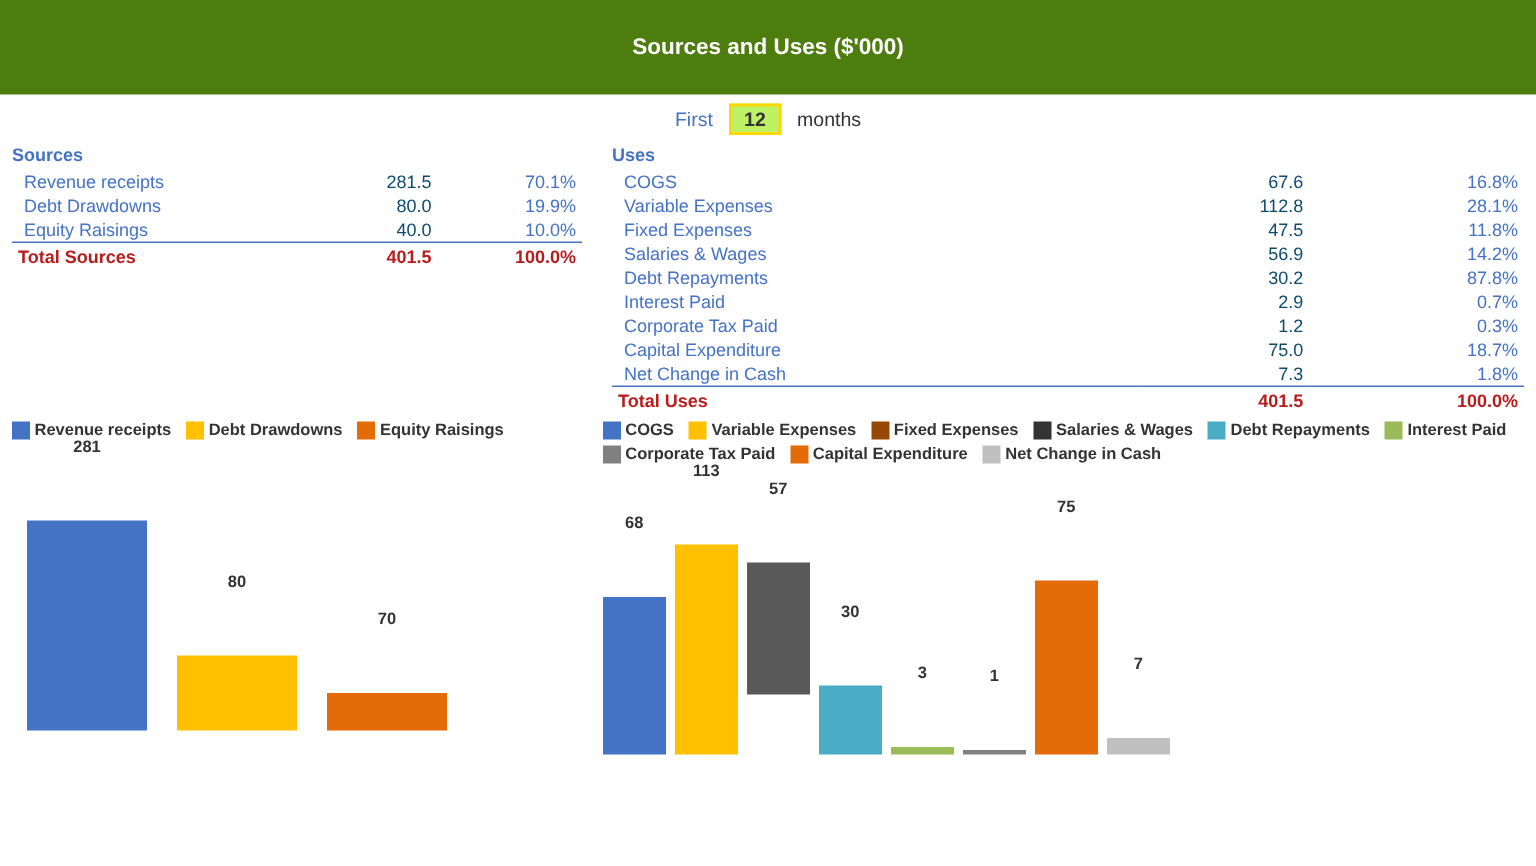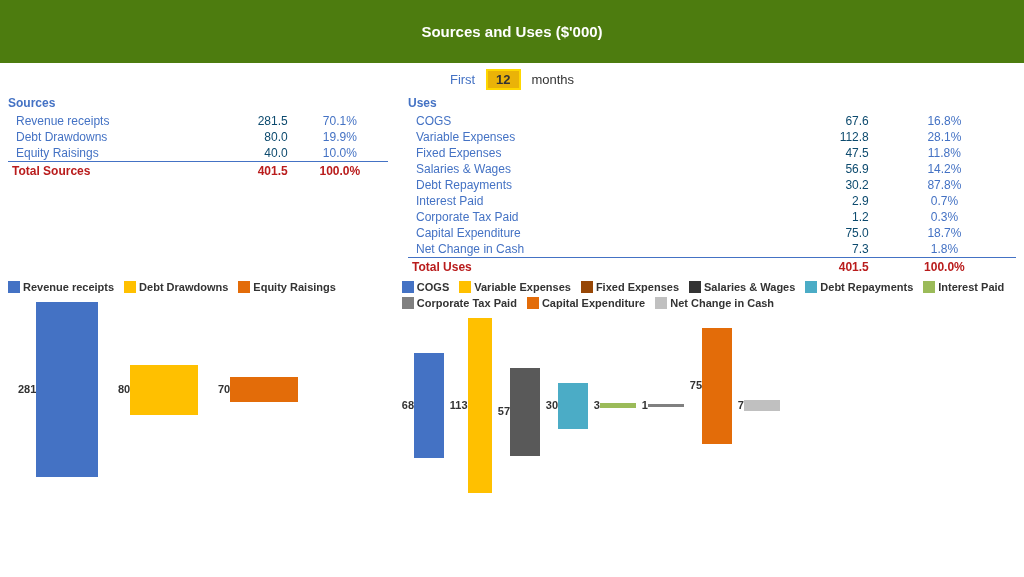--- a/index.html
+++ b/index.html
@@ -17,21 +17,21 @@
     .months-row {
       text-align: center;
       padding: 6px 0 4px 0;
       color: #4472C4;
       font-size: 13px;
     }
     .months-row .months-label { color: #333; }
     .months-input {
       display: inline-block;
       border: 2px solid #FFD700;
-      background: #eab308;
+      background: #bef264;
       padding: 1px 8px;
       font-weight: bold;
       color: #333;
       font-size: 13px;
       min-width: 30px;
       text-align: center;
     }
 
     .content-area {
       display: flex;
@@ -45,21 +45,21 @@
       color: #4472C4;
       font-weight: bold;
       font-size: 12px;
       margin-bottom: 3px;
     }
 
     table { width: 100%; border-collapse: collapse; font-size: 12px; }
     td { padding: 1px 4px; }
     .td-label { color: #4472C4; padding-left: 8px; }
     .td-num { text-align: right; color: #0c4a6e; }
-    .td-pct { text-align: center; color: #4472C4; }
+    .td-pct { text-align: right; color: #4472C4; }
 
     .total-row td {
       font-weight: bold;
       color: #b91c1c;
       border-top: 1px solid #4472C4;
       padding-top: 2px;
     }
 
     .charts-area {
       display: flex;
@@ -98,24 +98,25 @@
       display: flex;
       align-items: flex-end;
       height: 200px;
       gap: 6px;
       padding-bottom: 0;
       position: relative;
     }
 
     .bar-group {
       display: flex;
-      flex-direction: row;
+      flex-direction: column;
       align-items: center;
       justify-content: flex-end;
       position: relative;
+      gap: 41px;
     }
 
     .bar-label-top {
       font-size: 11px;
       font-weight: bold;
       color: #333;
       margin-bottom: 2px;
       text-align: center;
     }
 
@@ -303,21 +304,21 @@
       </div>
     <div class="bar-chart" id="right-bar-chart" style="height:190px; gap:6px; align-items:flex-end;">
     <div class="bar-group" style="width: 42px; height: 195px; justify-content: flex-end;">
           <div class="bar-label-top">68</div>
                        <div class="bar" style="height:105px; background:#4472C4; width:42px;"></div>
         </div>
         <div class="bar-group" style="width: 42px; height: 195px; justify-content: flex-end;">
           <div class="bar-label-top">113</div>
                        <div class="bar" style="height:175px; background:#FFC000; width:42px;"></div>
         </div>
-        <div class="bar-group" style="width: 42px; height: 183px; justify-content: space-between;">
+        <div class="bar-group" style="width: 42px; height: 183px; justify-content: flex-start;">
           <div class="bar-label-top">57</div>
                        <div class="bar" style="height:88px; background:#595959; width:42px;"></div>
         </div>
         <div class="bar-group" style="width: 42px; height: 195px; justify-content: flex-end;">
           <div class="bar-label-top">30</div>
                        <div class="bar" style="height:46px; background:#4BACC6; width:42px;"></div>
         </div>
         <div class="bar-group" style="width: 42px; height: 195px; justify-content: flex-end;">
           <div class="bar-label-top">3</div>
                        <div class="bar" style="height:5px; background:#9BBB59; width:42px;"></div>

